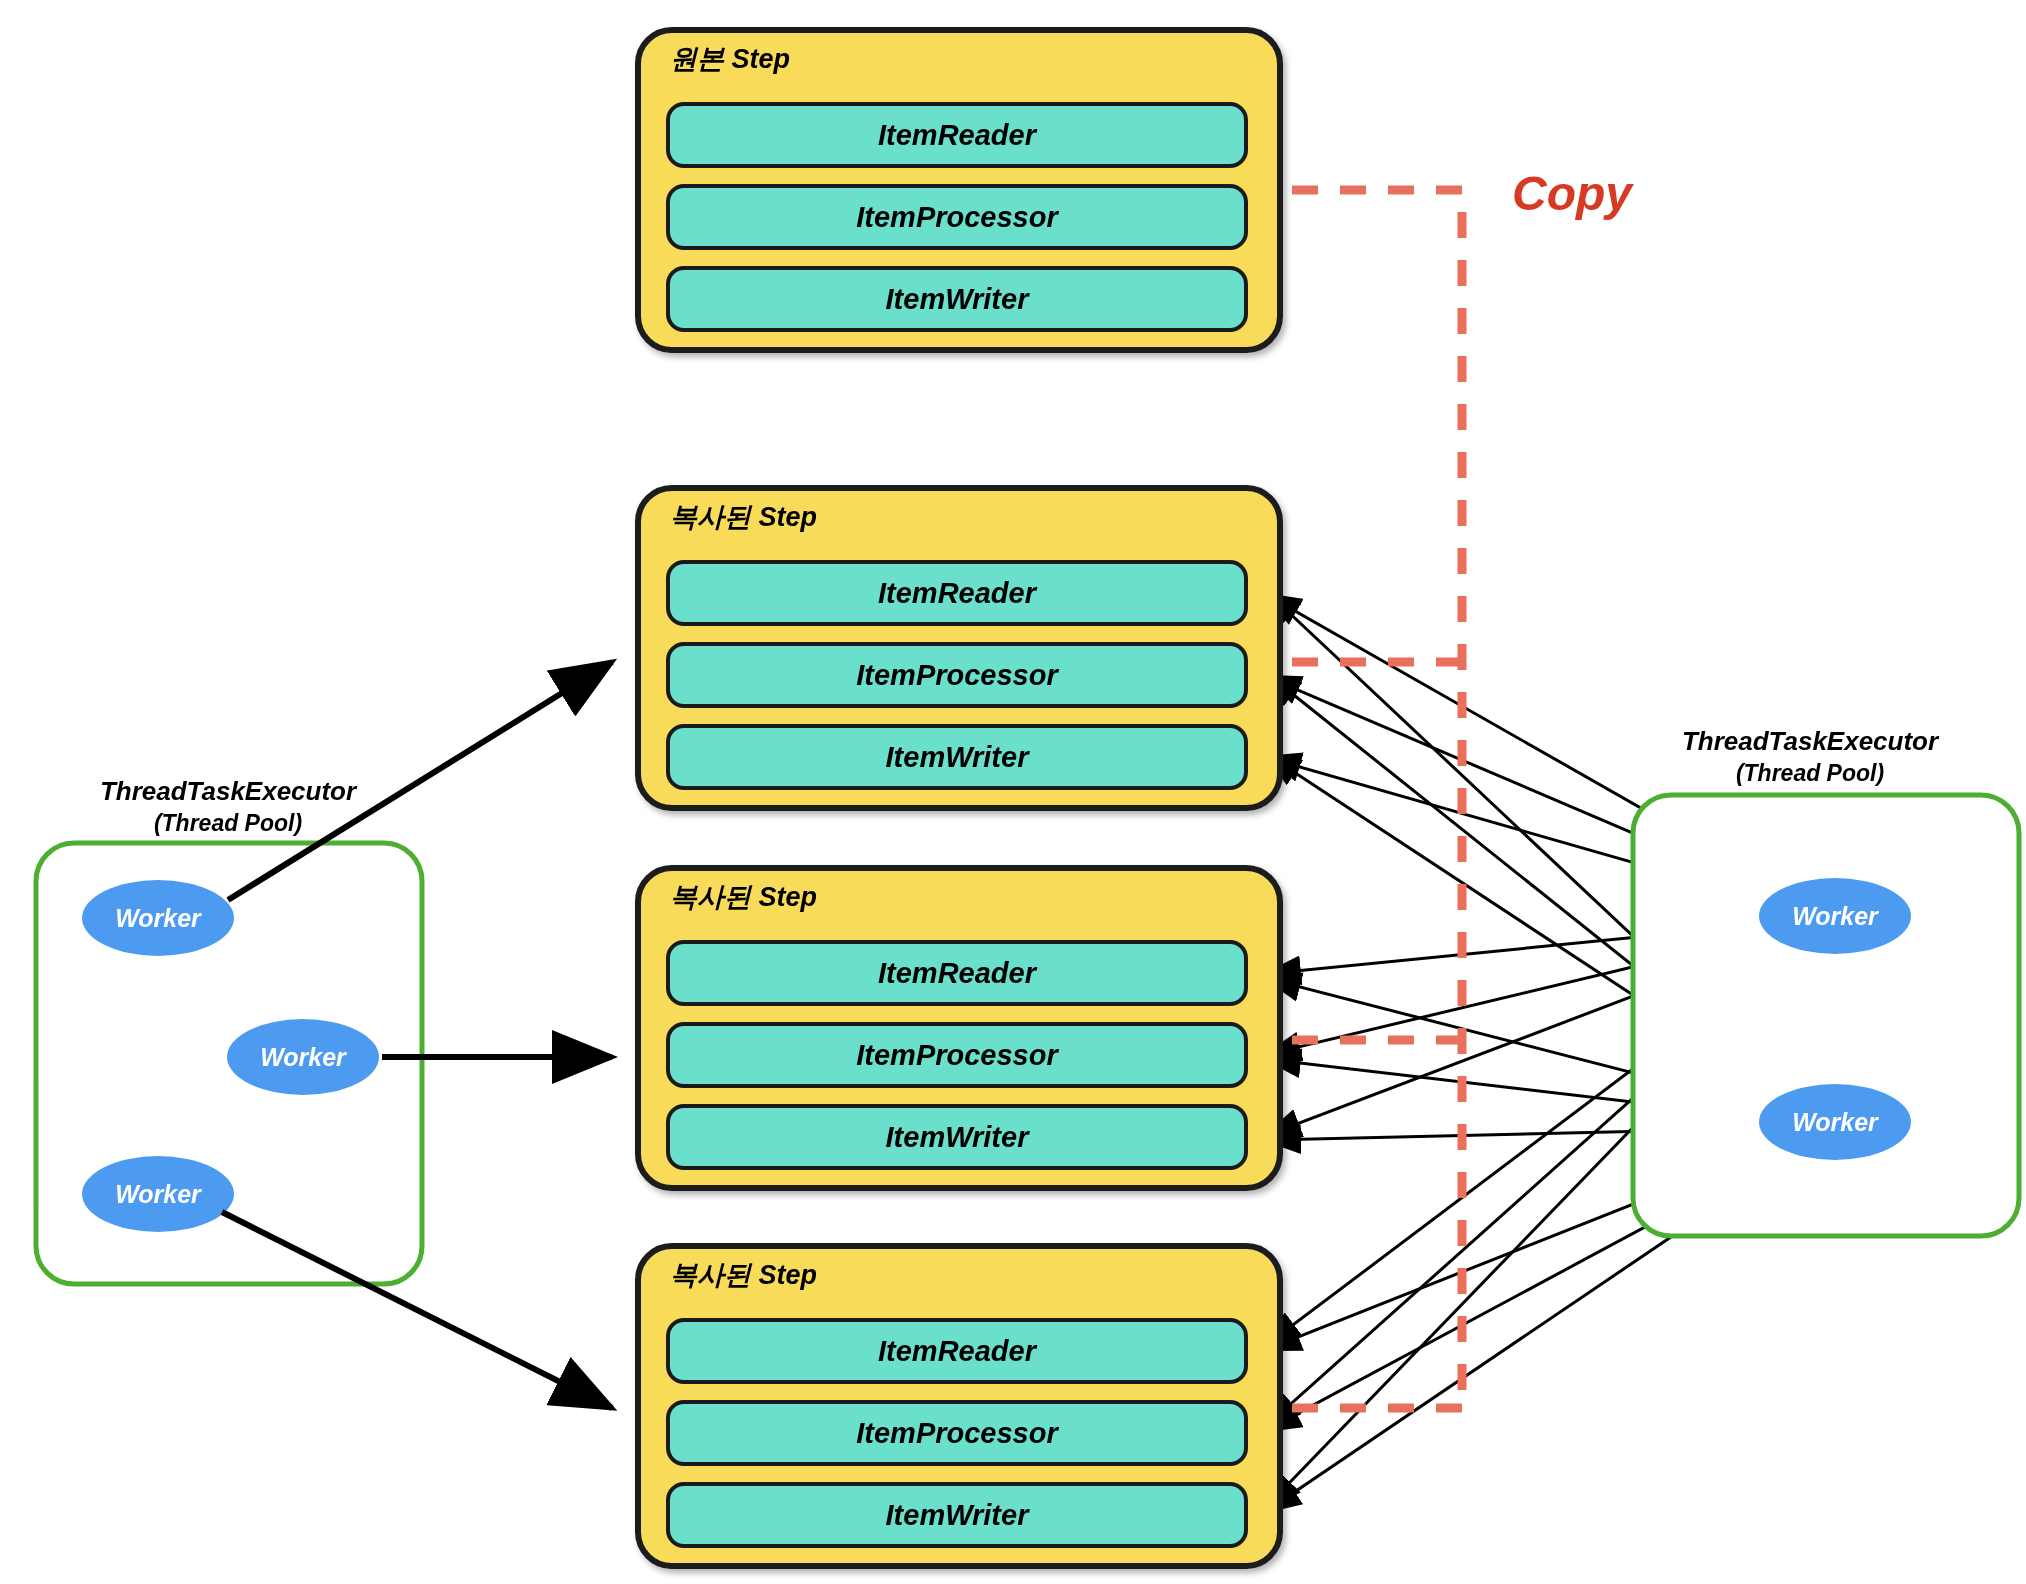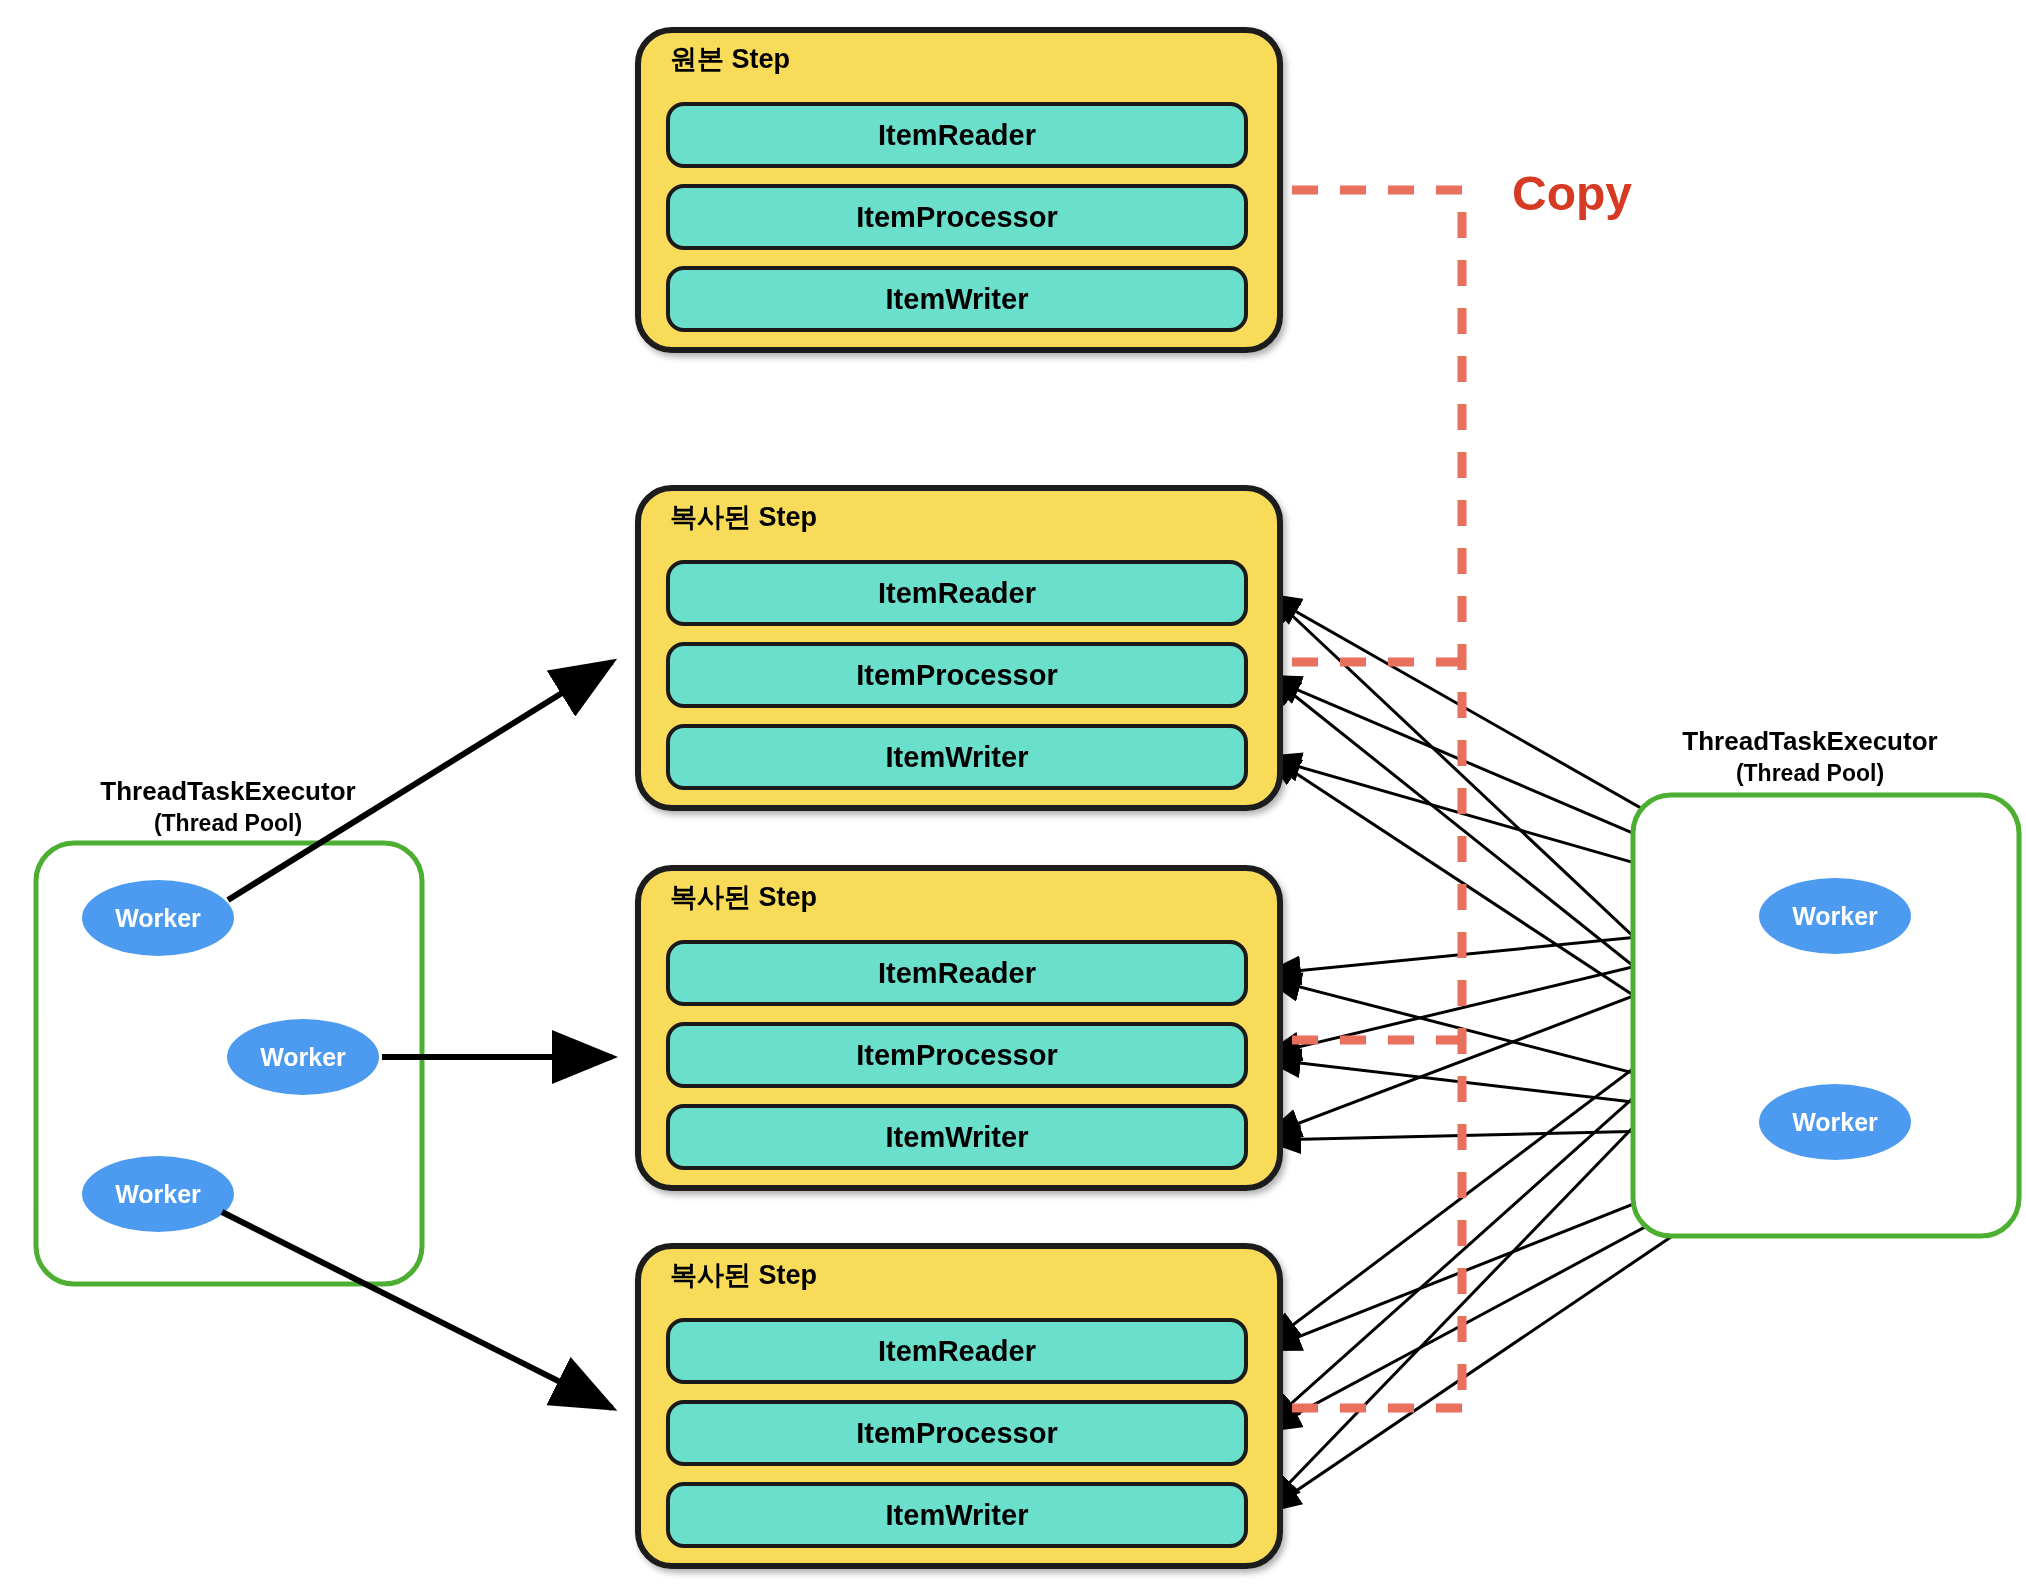--- a/index.html
+++ b/index.html
@@ -12,20 +12,21 @@
     height: 1584px;
     font-family: "Liberation Sans", "DejaVu Sans", sans-serif;
     overflow: hidden;
     position: relative;
   }
   #diagram-root {
     position: absolute;
     top: 0; left: 0;
     width: 2026px;
     height: 1584px;
+    font-style: italic;
   }
   svg.diagram {
     display: block;
     width: 2026px;
     height: 1584px;
   }
   .step-container-rect {
     fill: #F8DB59;
     stroke: #1a1a1a;
     stroke-width: 6;

